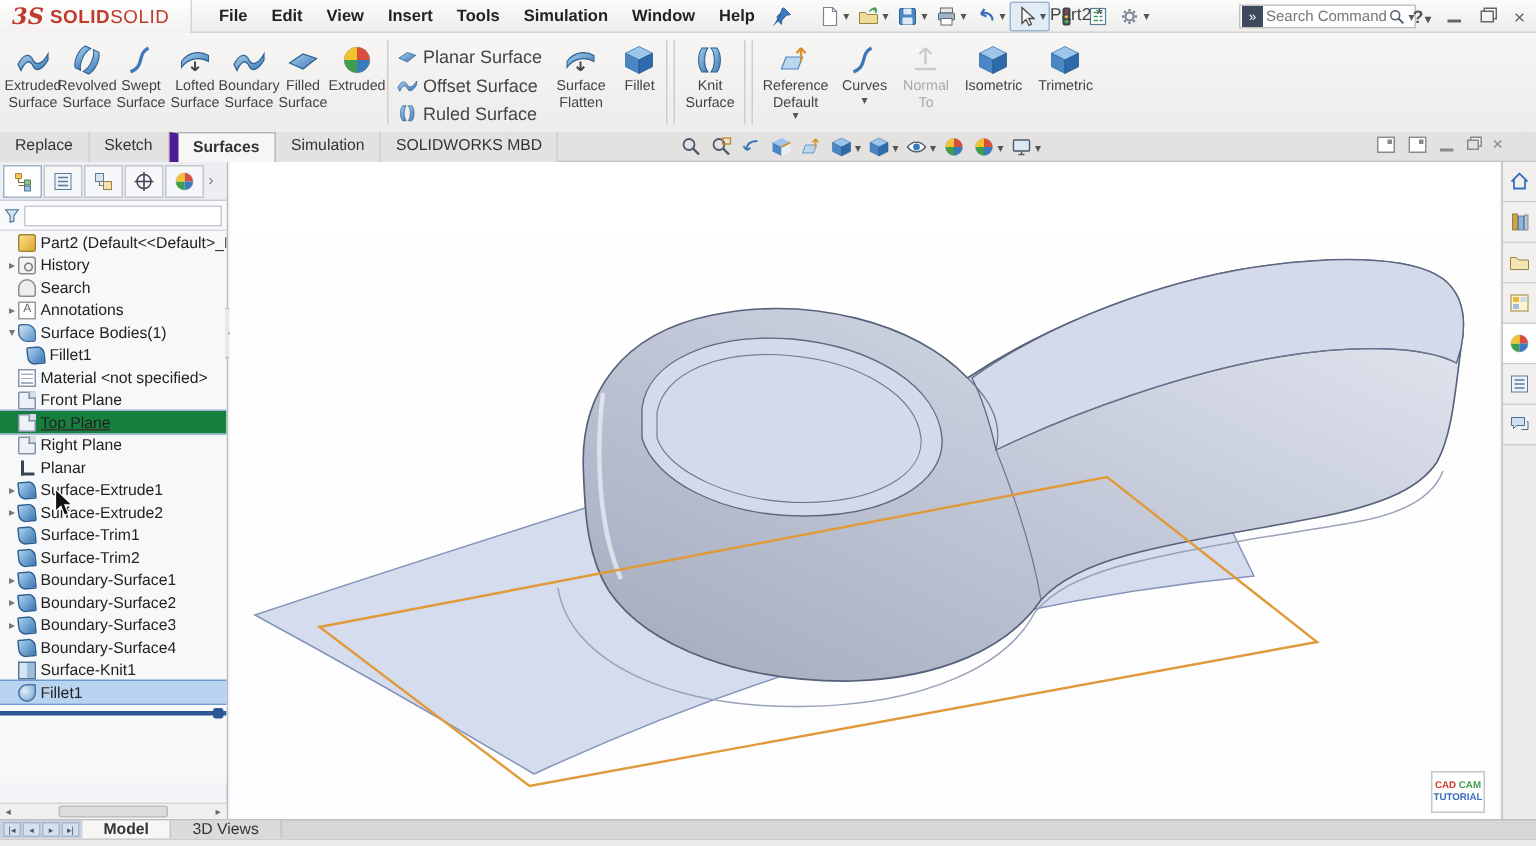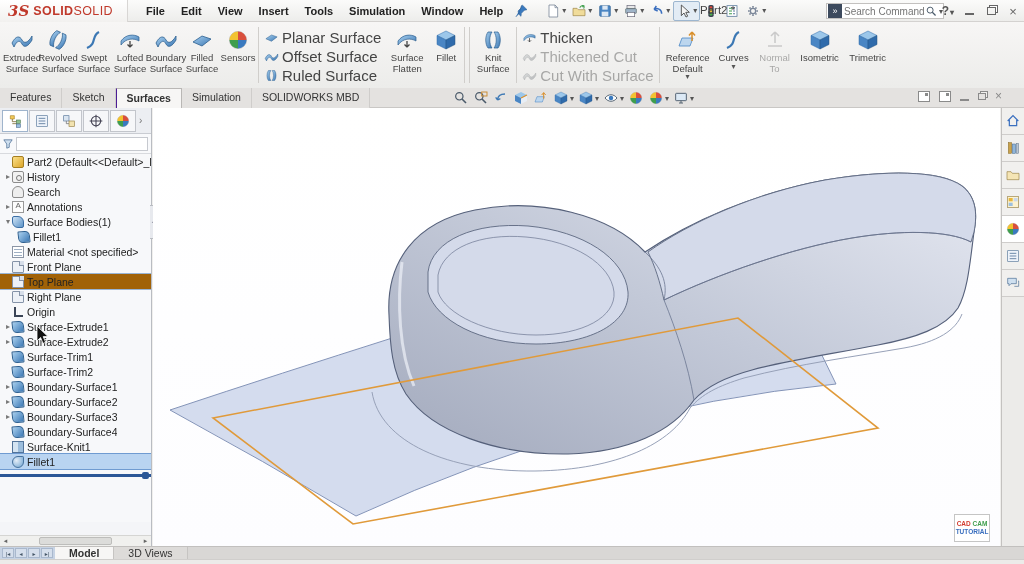--- a/index.html
+++ b/index.html
@@ -33,30 +33,30 @@
 
   
   .ribbon { position:absolute; left:0; top:22px; width:1024px; height:66px; background:linear-gradient(#f7f6f5,#ececea); display:flex; align-items:stretch; padding:2px 0 2px 4px; }
   .rsep { width:1px; background:#d0cecb; margin:3px 2px; }
   .rgroup { display:flex; align-items:flex-start; padding-top:2px; }
   .rbtn { width:36px; display:flex; flex-direction:column; align-items:center; padding-top:2px; border-radius:2px; }
   .rbtn .rlabel { font-size:9.5px; line-height:10.5px; text-align:center; color:#444; margin-top:1px; }
   .ric { width:24px; height:24px; }
   .stackcol { display:flex; flex-direction:column; justify-content:flex-start; gap:2px; padding-top:3px; }
   .sbtn { display:flex; align-items:center; gap:3px; height:17px; padding:0 3px; border-radius:2px; }
-  .sbtn .slabel { font-size:15px; color:#444; white-space:nowrap; }
+  .sbtn .slabel { font-size:12px; color:#444; white-space:nowrap; }
   .sic { width:15px; height:15px; flex:none; }
   .disabled { opacity:.42; filter:grayscale(.9); }
   .rcaret { font-size:8px; color:#555; line-height:6px; }
 
   
   .tabbar { position:absolute; left:0; top:88px; width:1024px; height:20px; background:#e4e2e0; border-bottom:1px solid #c9c7c5; }
   .ctabs { display:flex; height:20px; }
   .ctab { padding:3px 10px 0 10px; font-size:10.5px; color:#333; background:#e4e2e0; border-right:1px solid #cfcdcb; cursor:default; }
-  .ctab.active { background:#f7f6f5; font-weight:bold; border-top:1px solid #b9b7b5; border-left:1px solid #4c1d95; border-right:1px solid #b9b7b5; }
+  .ctab.active { background:#f7f6f5; font-weight:bold; border-top:1px solid #b9b7b5; border-left:6px solid #4c1d95; border-right:1px solid #b9b7b5; }
   .headsup { position:absolute; left:452px; top:1px; display:flex; align-items:center; gap:2px; }
   .hbtn { display:flex; align-items:center; height:18px; padding:0 1px; border-radius:2px; }
   .hic { width:16px; height:16px; }
   .docbtns { position:absolute; right:22px; top:2px; display:flex; align-items:center; gap:9px; }
   .paneic { width:12px; height:11px; border:1px solid #8a8a8a; background:#fff; position:relative; }
   .paneic::after { content:""; position:absolute; right:1px; top:1px; width:3px; height:3px; background:#8a8a8a; }
   .dmin { width:9px; height:2px; background:#8a8a8a; margin-top:7px; }
   .drestore { width:8px; height:7px; border:1px solid #8a8a8a; box-shadow:2px -2px 0 -1px #f0efed, 2px -2px 0 0 #8a8a8a; }
   .dclose { font-size:12px; color:#8a8a8a; line-height:12px; }
 
@@ -68,21 +68,21 @@
   .pflyout { margin-left:2px; color:#777; font-size:10px; }
   .filterrow { display:flex; align-items:center; height:20px; border-bottom:1px solid #d8dade; padding:0 3px; gap:3px; background:#f8f9fb; }
   .funnel { width:10px; height:10px; }
   .filterrow input { flex:1; height:14px; border:1px solid #c6c9cf; background:#fff; font-size:9px; outline:none; }
   .treearea { position:relative; height:368px; overflow:hidden; background:#f7f8fa; }
   .trow { display:flex; align-items:center; height:15px; padding-left:4px; white-space:nowrap; }
   .trow .tw { width:8px; font-size:8px; color:#777; flex:none; text-align:center; }
   .trow .tl { margin-left:3px; font-size:10.5px; color:#222; overflow:hidden; }
   .ti { width:12px; height:12px; flex:none; display:inline-block; position:relative; }
   .ind1 { padding-left:18px; }
-  .trow.hovered { outline:1px solid #99b4d4; background:#a16207; }
+  .trow.hovered { outline:1px solid #99b4d4; background:#15803d;text-decoration:underline; }
   .trow.selected { background:#b9d4f1; outline:1px solid #6f9bd1; }
   .rollback { height:3px; background:#2b5797; margin:5px 0 0 0; width:100%; position:relative; }
   .rollback::after { content:""; position:absolute; right:2px; top:-2px; width:7px; height:7px; background:#2b5797; border-radius:2px; }
   .hscroll { position:absolute; left:0; bottom:0; width:151px; height:11px; background:#f0f0ee; border-top:1px solid #d5d5d3; display:flex; align-items:center; }
   .harrow { width:11px; height:10px; font-size:7px; color:#666; display:flex; align-items:center; justify-content:center; }
   .htrack { flex:1; height:9px; position:relative; }
   .hthumb { position:absolute; left:22%; width:56%; height:8px; top:0; background:#dcdcda; border:1px solid #bdbdbb; border-radius:2px; }
   .splitter-handle { position:absolute; left:150px; top:205px; width:8px; height:34px; background:#e7e9ee; border:1px solid #b9bcc2; border-left:none; border-radius:0 4px 4px 0; font-size:7px; color:#778; display:flex; align-items:center; justify-content:center; }
   .cursor-svg { position:absolute; left:36px; top:172px; z-index:5; }
 
@@ -430,21 +430,21 @@
       <div class="rbtn">
           <svg class="ric" viewBox="0 0 24 24">
             <use href="#sym-flat"></use>
           </svg>
           <span class="rlabel">Filled Surface</span>
         </div>
       <div class="rbtn">
           <svg class="ric" viewBox="0 0 24 24">
             <use href="#sym-ball"></use>
           </svg>
-          <span class="rlabel">Sensors</span>
+          <span class="rlabel">Extruded</span>
         </div>
     </div>
     <div class="rsep"></div>
     <div class="rgroup">
       <div class="stackcol">
         <div class="sbtn">
             <svg class="sic" viewBox="0 0 24 24">
               <use href="#sym-flat"></use>
             </svg>
             <span class="slabel">Planar Surface</span>
@@ -479,42 +479,20 @@
     <div class="rsep"></div>
     <div class="rgroup">
       <div class="rbtn" style="width:42px">
           <svg class="ric" viewBox="0 0 24 24">
             <use href="#sym-knit"></use>
           </svg>
           <span class="rlabel">Knit Surface</span>
         </div>
     </div>
     <div class="rsep"></div>
-    <div class="rgroup">
-      <div class="stackcol">
-        <div class="sbtn">
-            <svg class="sic" viewBox="0 0 24 24">
-              <use href="#sym-thicken"></use>
-            </svg>
-            <span class="slabel">Thicken</span>
-          </div>
-        <div class="sbtn disabled">
-            <svg class="sic" viewBox="0 0 24 24">
-              <use href="#sym-sheet"></use>
-            </svg>
-            <span class="slabel">Thickened Cut</span>
-          </div>
-        <div class="sbtn disabled">
-            <svg class="sic" viewBox="0 0 24 24">
-              <use href="#sym-sheet"></use>
-            </svg>
-            <span class="slabel">Cut With Surface</span>
-          </div>
-      </div>
-    </div>
     <div class="rsep"></div>
     <div class="rgroup">
       <div class="rbtn" style="width:52px">
           <svg class="ric" viewBox="0 0 24 24">
             <use href="#sym-refgeo"></use>
           </svg>
           <span class="rlabel">Reference Default</span>
           <span class="rcaret">▾</span>
         </div>
       <div class="rbtn" style="width:40px">
@@ -542,21 +520,21 @@
           <svg class="ric" viewBox="0 0 24 24">
             <use href="#sym-cube"></use>
           </svg>
           <span class="rlabel">Trimetric</span>
         </div>
     </div>
   </div>
 
   <div class="tabbar">
     <div class="ctabs">
-      <span class="ctab">Features</span>
+      <span class="ctab">Replace</span>
       <span class="ctab">Sketch</span>
       <span class="ctab active">Surfaces</span>
       <span class="ctab">Simulation</span>
       <span class="ctab">SOLIDWORKS MBD</span>
     </div>
     <div class="headsup">
       <span class="hbtn">
           <svg class="hic" viewBox="0 0 24 24">
             <use href="#sym-magnifier"></use>
           </svg>
@@ -707,21 +685,21 @@
           <span class="tl">Top Plane</span>
         </div>
       <div class="trow">
           <span class="tw"></span>
           <span class="ti i-plane"></span>
           <span class="tl">Right Plane</span>
         </div>
       <div class="trow">
           <span class="tw"></span>
           <span class="ti i-origin"></span>
-          <span class="tl">Origin</span>
+          <span class="tl">Planar</span>
         </div>
       <div class="trow">
           <span class="tw">▸</span>
           <span class="ti i-surf"></span>
           <span class="tl">Surface-Extrude1</span>
         </div>
       <div class="trow">
           <span class="tw">▸</span>
           <span class="ti i-surf"></span>
           <span class="tl">Surface-Extrude2</span>

